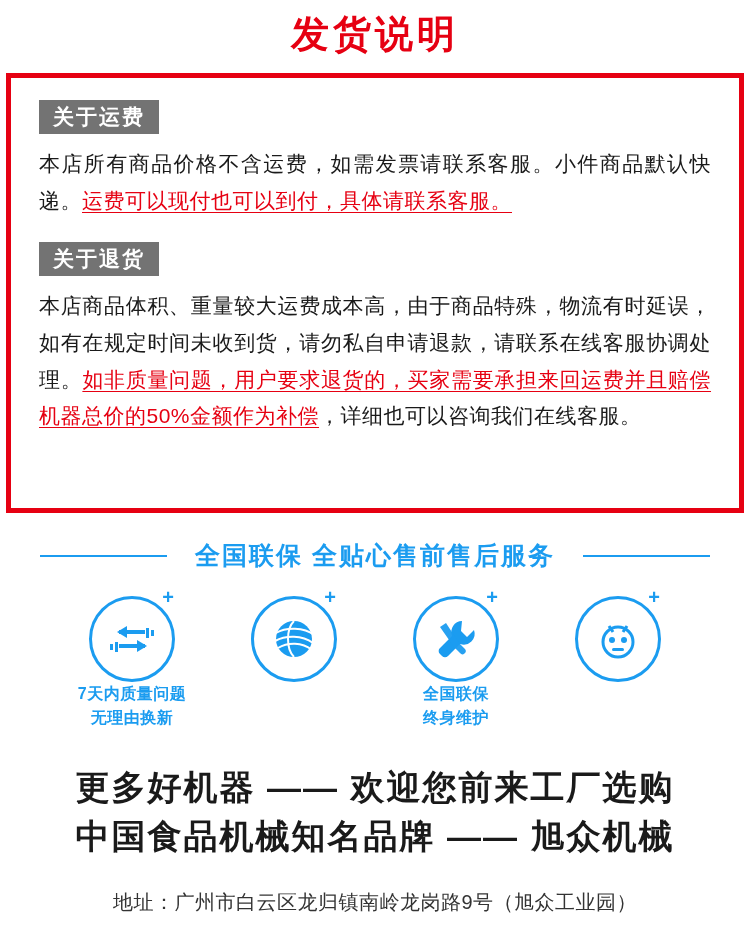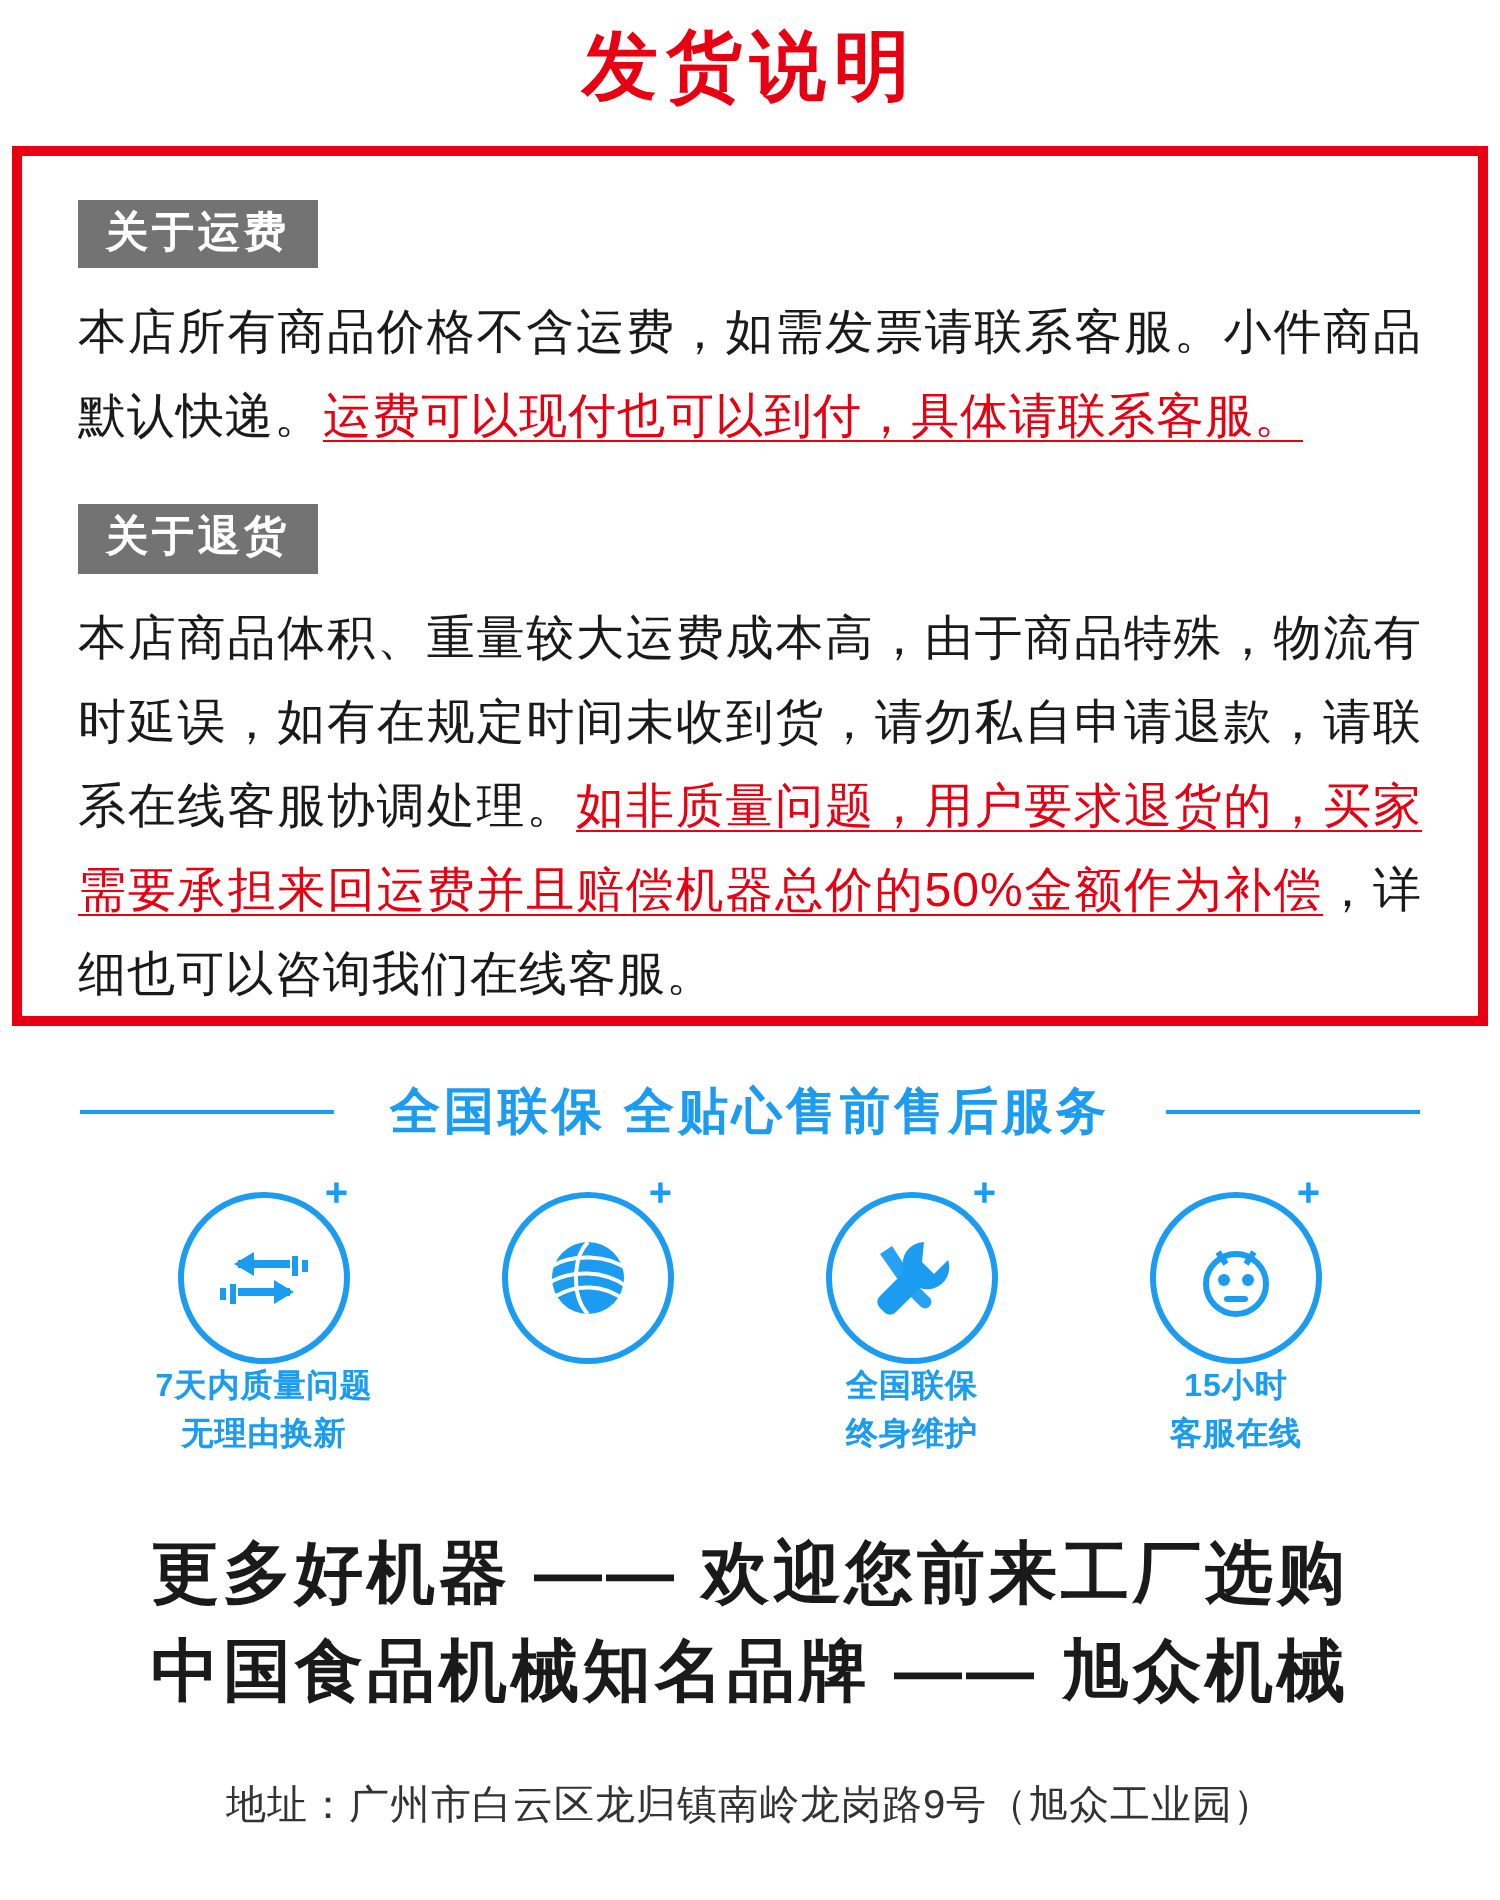--- a/index.html
+++ b/index.html
@@ -43,21 +43,21 @@
     display: inline-block;
     background: #737373;
     color: #ffffff;
     font-size: 21px;
     font-weight: bold;
     letter-spacing: 2px;
     padding: 5px 14px 6px 14px;
     line-height: 1.1;
   }
   .para {
-    font-size: 24px;
+    font-size: 21px;
     line-height: 1.75;
     color: #1a1a1a;
     margin: 12px 0 0 0;
     text-align: justify;
     letter-spacing: 0.5px;
   }
   .para.second {
     margin-top: 12px;
   }
   .block-2 {
@@ -247,24 +247,20 @@
               <path d="M16 10 L20 16"></path>
               <path d="M34 10 L30 16"></path>
             </g>
             <g fill="#1b9cf0">
               <circle cx="19" cy="24" r="3"></circle>
               <circle cx="31" cy="24" r="3"></circle>
               <rect x="19" y="32" width="12" height="3" rx="1.5"></rect>
             </g>
           </svg>
         </div>
-        <div class="icon-caption">
-          <div>15小时</div>
-          <div>客服在线</div>
-        </div>
       </div>
 
     </div>
   </div>
 
   <div class="brand">
     <div class="brand-line">更多好机器 —— 欢迎您前来工厂选购</div>
     <div class="brand-line">中国食品机械知名品牌 —— 旭众机械</div>
   </div>
 

